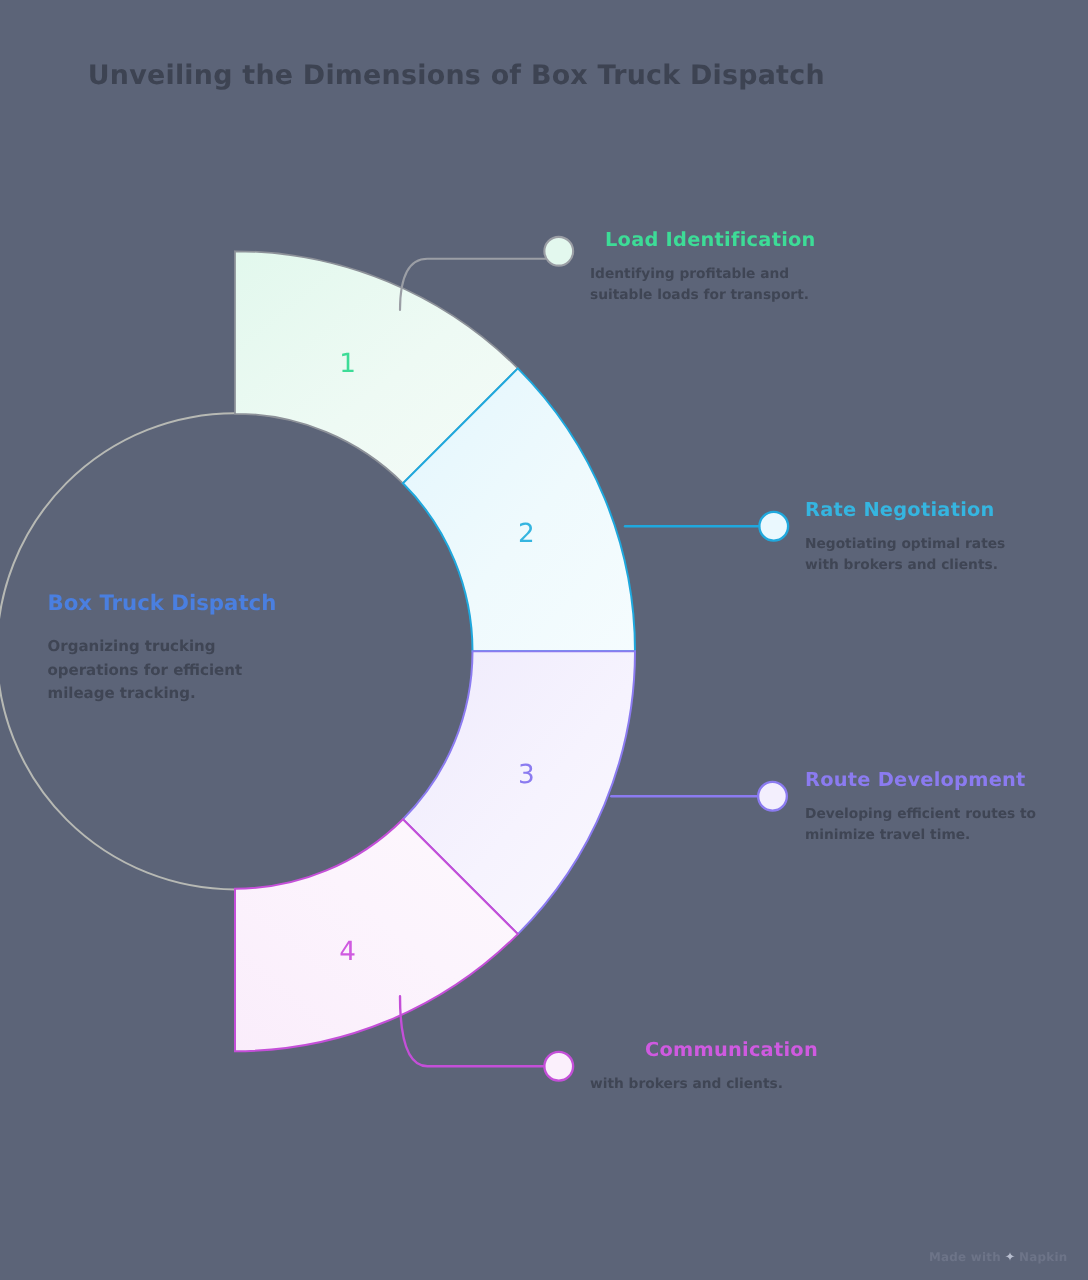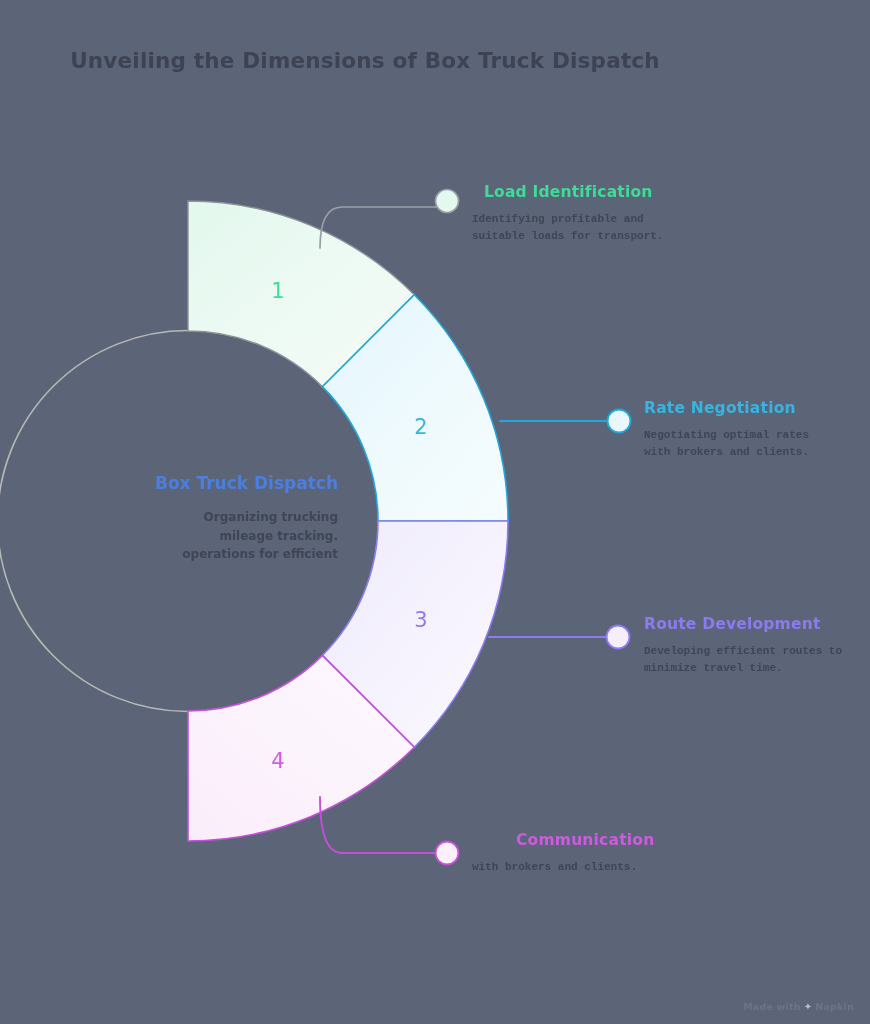--- a/index.html
+++ b/index.html
@@ -44,21 +44,21 @@
     font-size: 21px;
     font-weight: 400;
     text-anchor: middle;
     dominant-baseline: middle;
   }
   .center-block {
     position: absolute;
     left: 38px;
     top: 472px;
     width: 300px;
-    text-align: right;
+    text-align: left;
   }
   .center-title {
     font-size: 17px;
     font-weight: bold;
     color: #4a7fe0;
     line-height: 1.3;
     margin-bottom: 14px;
   }
   .center-desc {
     font-size: 12px;
@@ -75,21 +75,20 @@
     font-weight: bold;
     line-height: 1.25;
     margin-bottom: 9px;
     letter-spacing: 0.2px;
   }
   .callout-desc {
     font-size: 11px;
     font-weight: bold;
     color: #3f4554;
     line-height: 1.5;
-    font-family: Liberation Mono, monospace;
   }
   .footer-credit {
     position: absolute;
     right: 16px;
     bottom: 12px;
     font-size: 9.5px;
     font-weight: bold;
     color: #6d7488;
     letter-spacing: 0.2px;
     display: flex;
@@ -158,22 +157,22 @@
     <circle cx="618" cy="637" r="11.5" fill="#f3effd" stroke="#8b7bf0" stroke-width="1.9"></circle>
 
     <path d="M 320 797 Q 320 853 342 853 L 437 853" fill="none" stroke="#c44fd8" stroke-width="1.9" stroke-linecap="round"></path>
     <circle cx="447" cy="853" r="11.5" fill="#fbf0fc" stroke="#c44fd8" stroke-width="1.9"></circle>
   </svg>
 
   <div class="center-block">
     <div class="center-title">Box Truck Dispatch</div>
     <div class="center-desc">
       <div>Organizing trucking</div>
+      <div>operations for efficient</div>
       <div>mileage tracking.</div>
-      <div>operations for efficient</div>
     </div>
   </div>
 
   <div class="callout" style="left:472px; top:183px;">
     <div class="callout-title" style="color:#3ddc97;margin-left:12px;">Load Identification</div>
     <div class="callout-desc">
       <div>Identifying profitable and</div>
       <div>suitable loads for transport.</div>
     </div>
   </div>

